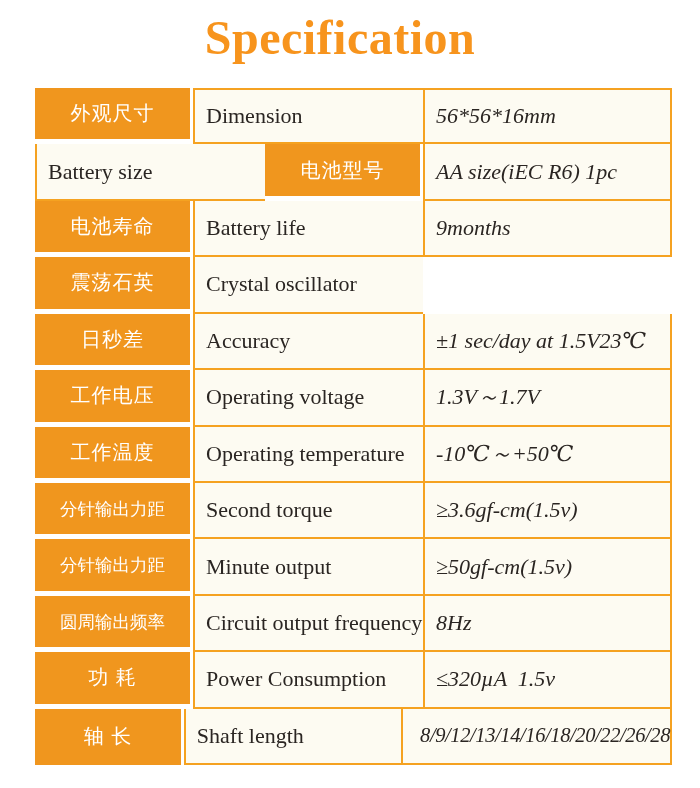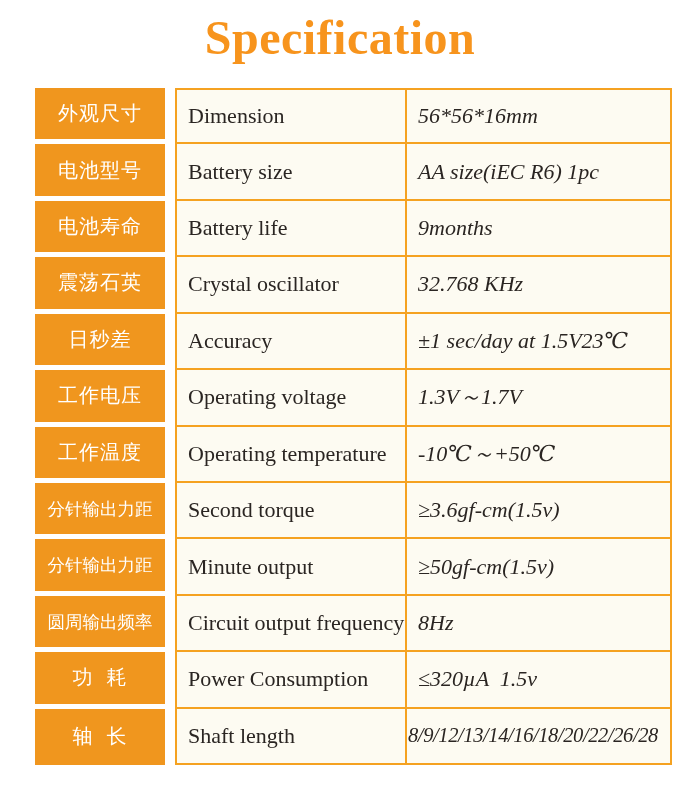--- a/index.html
+++ b/index.html
@@ -28,32 +28,31 @@
     display:flex;
     flex-direction:column;
   }
   .row{
     flex:1;
     display:flex;
     align-items:stretch;
   }
   .cell{box-sizing:border-box;}
   .cn{
-    width:130px;
+    width:155px;
     background:var(--orange,#f0961e);
     color:#ffffff;
     display:flex;
     align-items:center;
     justify-content:center;
     font-size:20px;
     letter-spacing:1px;
-    margin-right:10px;
+    margin-right:3px;
     margin-bottom:5px;
     text-align:center;
-    font-family:Liberation Mono, monospace;
   }
   .row:last-child .cn{margin-bottom:0;}
   .cn.long{font-size:17.5px;letter-spacing:0;}
   .en,.val{
     background:var(--cream,#fdfbf2);
     border:0 solid var(--border,#f5a221);
     border-bottom-width:2px;
     display:flex;
     align-items:center;
     font-family:"Liberation Serif","DejaVu Serif",serif;
@@ -69,52 +68,51 @@
   .val{
     flex:1;
     border-left-width:2px;
     border-right-width:2px;
     font-style:italic;
   }
   .row:first-child .en,
   .row:first-child .val{border-top-width:2px;}
   .row:last-child .val{
     font-size:20.5px;
-    padding-left:1px;
+    padding-left:17px;
     letter-spacing:-0.4px;
   }
 </style>
 </head>
 <body>
 
 <h1 class="page-title">Specification</h1>
 
 <div class="spec-table" id="spec-table">
   <div class="row">
     <div class="cell cn">外观尺寸</div>
     <div class="cell en">Dimension</div>
     <div class="cell val">56*56*16mm</div>
   </div>
 
   <div class="row">
+    <div class="cell en">Battery size</div>
     <div class="cell cn">电池型号</div>
-    <div class="cell en">Battery size</div>
     <div class="cell val">AA size(iEC R6) 1pc</div>
   </div>
 
   <div class="row">
     <div class="cell cn">电池寿命</div>
     <div class="cell en">Battery life</div>
     <div class="cell val">9months</div>
   </div>
 
   <div class="row">
     <div class="cell cn">震荡石英</div>
     <div class="cell en">Crystal oscillator</div>
-    <div class="cell val">32.768 KHz</div>
   </div>
 
   <div class="row">
     <div class="cell cn">日秒差</div>
     <div class="cell en">Accuracy</div>
     <div class="cell val">±1 sec/day at 1.5V23℃</div>
   </div>
 
   <div class="row">
     <div class="cell cn">工作电压</div>

